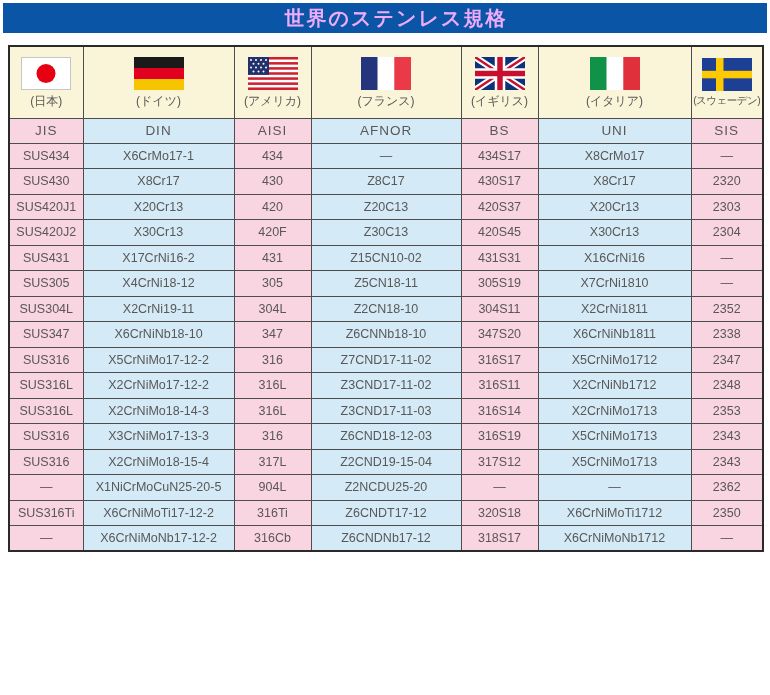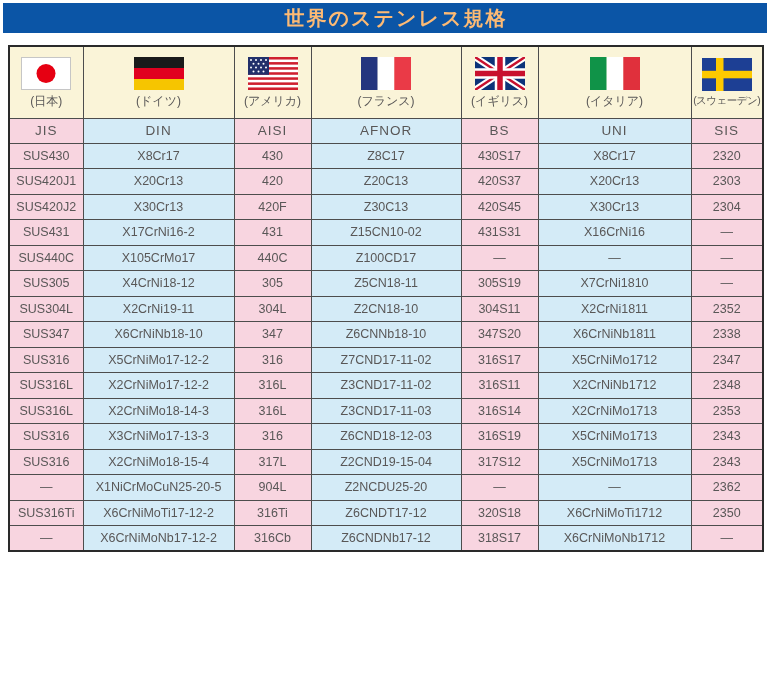--- a/index.html
+++ b/index.html
@@ -6,21 +6,21 @@
   html, body {
     margin: 0; padding: 0;
     width: 770px; height: 695px;
     background: #ffffff;
     font-family: "Liberation Sans", "DejaVu Sans", sans-serif;
   }
   .title-bar {
     margin: 3px 3px 0 3px;
     height: 30px;
     background: #0b55a6;
-    color: #fdba74;
+    color: #f0abfc;
     font-size: 20px;
     font-weight: bold;
     line-height: 30px;
     text-align: center;
     letter-spacing: 2px;
     padding-left: 22px;
   }
   table.standards {
     border-collapse: collapse;
     table-layout: fixed;
@@ -185,20 +185,29 @@
       <th class="blue">DIN</th>
       <th class="pink">AISI</th>
       <th class="blue">AFNOR</th>
       <th class="pink">BS</th>
       <th class="blue">UNI</th>
       <th class="pink">SIS</th>
     </tr>
   </thead>
   <tbody>
       <tr>
+        <td class="pink">SUS434</td>
+        <td class="blue">X6CrMo17-1</td>
+        <td class="pink">434</td>
+        <td class="blue">—</td>
+        <td class="pink">434S17</td>
+        <td class="blue">X8CrMo17</td>
+        <td class="pink">—</td>
+      </tr>
+      <tr>
         <td class="pink">SUS430</td>
         <td class="blue">X8Cr17</td>
         <td class="pink">430</td>
         <td class="blue">Z8C17</td>
         <td class="pink">430S17</td>
         <td class="blue">X8Cr17</td>
         <td class="pink">2320</td>
       </tr>
       <tr>
         <td class="pink">SUS420J1</td>
@@ -221,29 +230,20 @@
       <tr>
         <td class="pink">SUS431</td>
         <td class="blue">X17CrNi16-2</td>
         <td class="pink">431</td>
         <td class="blue">Z15CN10-02</td>
         <td class="pink">431S31</td>
         <td class="blue">X16CrNi16</td>
         <td class="pink">—</td>
       </tr>
       <tr>
-        <td class="pink">SUS440C</td>
-        <td class="blue">X105CrMo17</td>
-        <td class="pink">440C</td>
-        <td class="blue">Z100CD17</td>
-        <td class="pink">—</td>
-        <td class="blue">—</td>
-        <td class="pink">—</td>
-      </tr>
-      <tr>
         <td class="pink">SUS305</td>
         <td class="blue">X4CrNi18-12</td>
         <td class="pink">305</td>
         <td class="blue">Z5CN18-11</td>
         <td class="pink">305S19</td>
         <td class="blue">X7CrNi1810</td>
         <td class="pink">—</td>
       </tr>
       <tr>
         <td class="pink">SUS304L</td>

